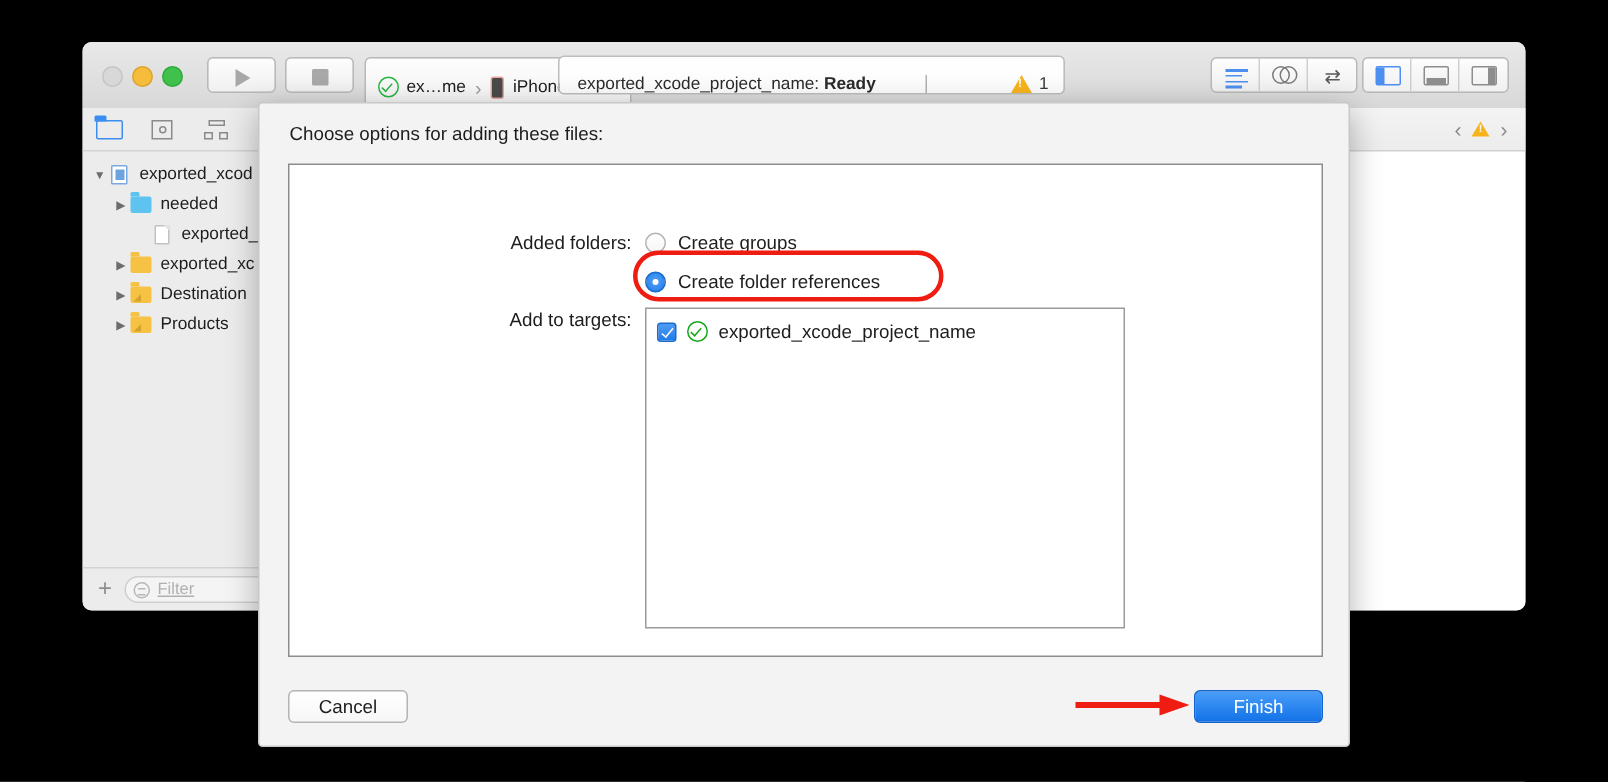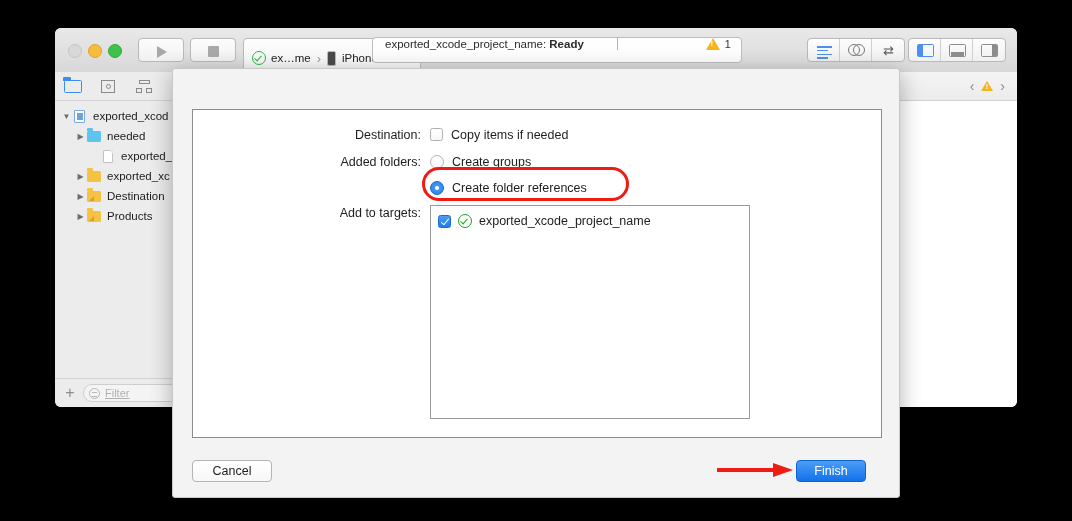--- a/index.html
+++ b/index.html
@@ -122,27 +122,27 @@
     background: #4a4a4a;
     box-sizing: border-box;
     flex: none;
   }
   .device-name { margin-left: 6px; white-space: nowrap; }
 
   
   .statusbar {
     position: absolute;
     left: 317px; top: 9px;
-    width: 370px; height: 26px;
+    width: 338px; height: 26px;
     background: linear-gradient(to bottom, #ffffff, #fbfbfb);
     border: 1px solid #bdbdbd;
     border-radius: 4px;
     box-sizing: border-box;
     display: flex;
-    align-items: flex-start;
+    align-items: flex-end;
     gap: 25px;
   }
   .status-text {
     margin-left: 12px;
     font-size: 11.5px;
     color: #2b2b2b;
     white-space: nowrap;
   }
   .status-text b { font-weight: bold; }
   .status-caret {
@@ -645,21 +645,21 @@
   }
   .btn-cancel {
     left: 19px; top: 391px;
     width: 80px;
     background: linear-gradient(to bottom, #ffffff, #f7f7f7);
     border: 1px solid #b5b5b5;
     color: #1d1d1d;
   }
   .btn-finish {
     left: 623px; top: 391px;
-    width: 70px;
+    width: 86px;
     background: linear-gradient(to bottom, #4a9df8, #1272e8);
     border: 1px solid #1164cc;
     color: #ffffff;
   }
 
   
   .anno-ellipse {
     position: absolute;
     left: 422px; top: 167px;
     width: 207px; height: 34px;
@@ -846,28 +846,24 @@
           <span class="chev">‹</span>
           <span class="warn-tri small"></span>
           <span class="chev">›</span>
         </div>
       </div>
     </div>
   </div>
 
   <div class="sheet">
 
+    <div class="sheet-title">Choose options for adding these files:</div>
 
     <div class="sheet-panel"></div>
 
-    <div class="form-row row-dest">
-      <span class="row-label">Destination:</span>
-      <span class="checkbox"></span>
-      <span class="cb-text">Copy items if needed</span>
-    </div>
 
     <div class="form-row row-target">
       <span class="row-label">Add to targets:</span>
       <span class="targets-box">
         <span class="target-row">
           <span class="checkbox checked"></span>
           <span class="app-icon"></span>
           <span class="target-name">exported_xcode_project_name</span>
         </span>
       </span>

